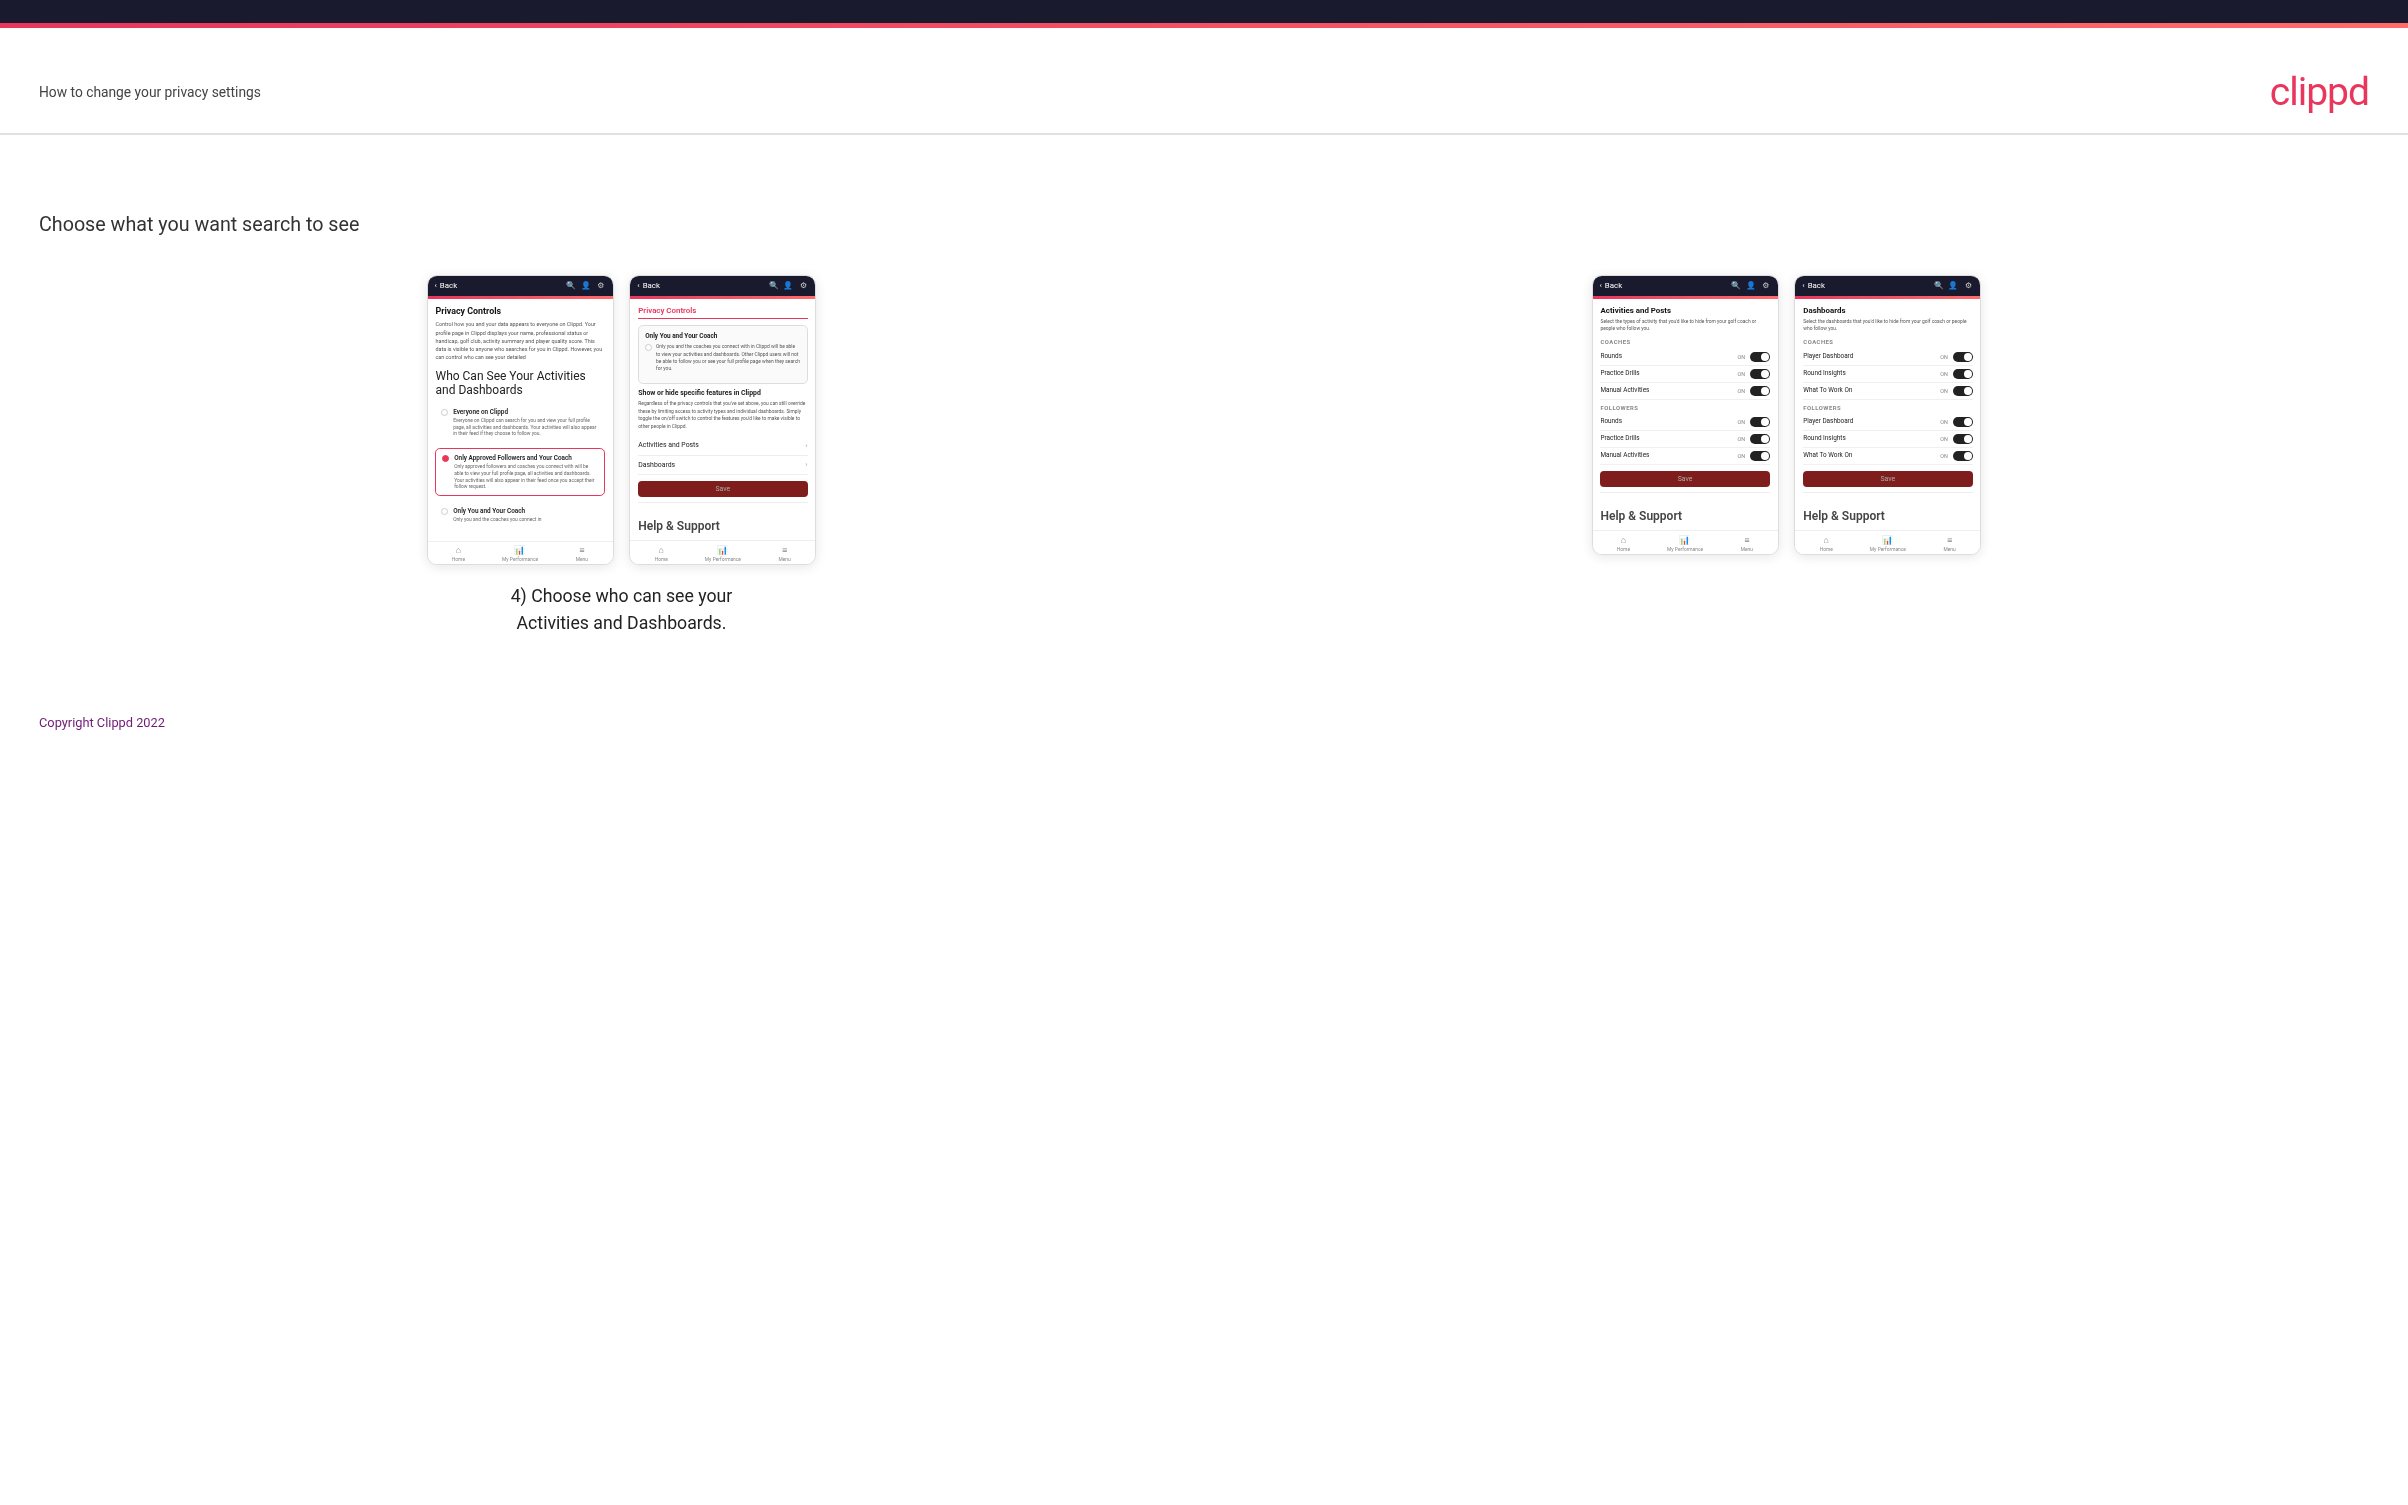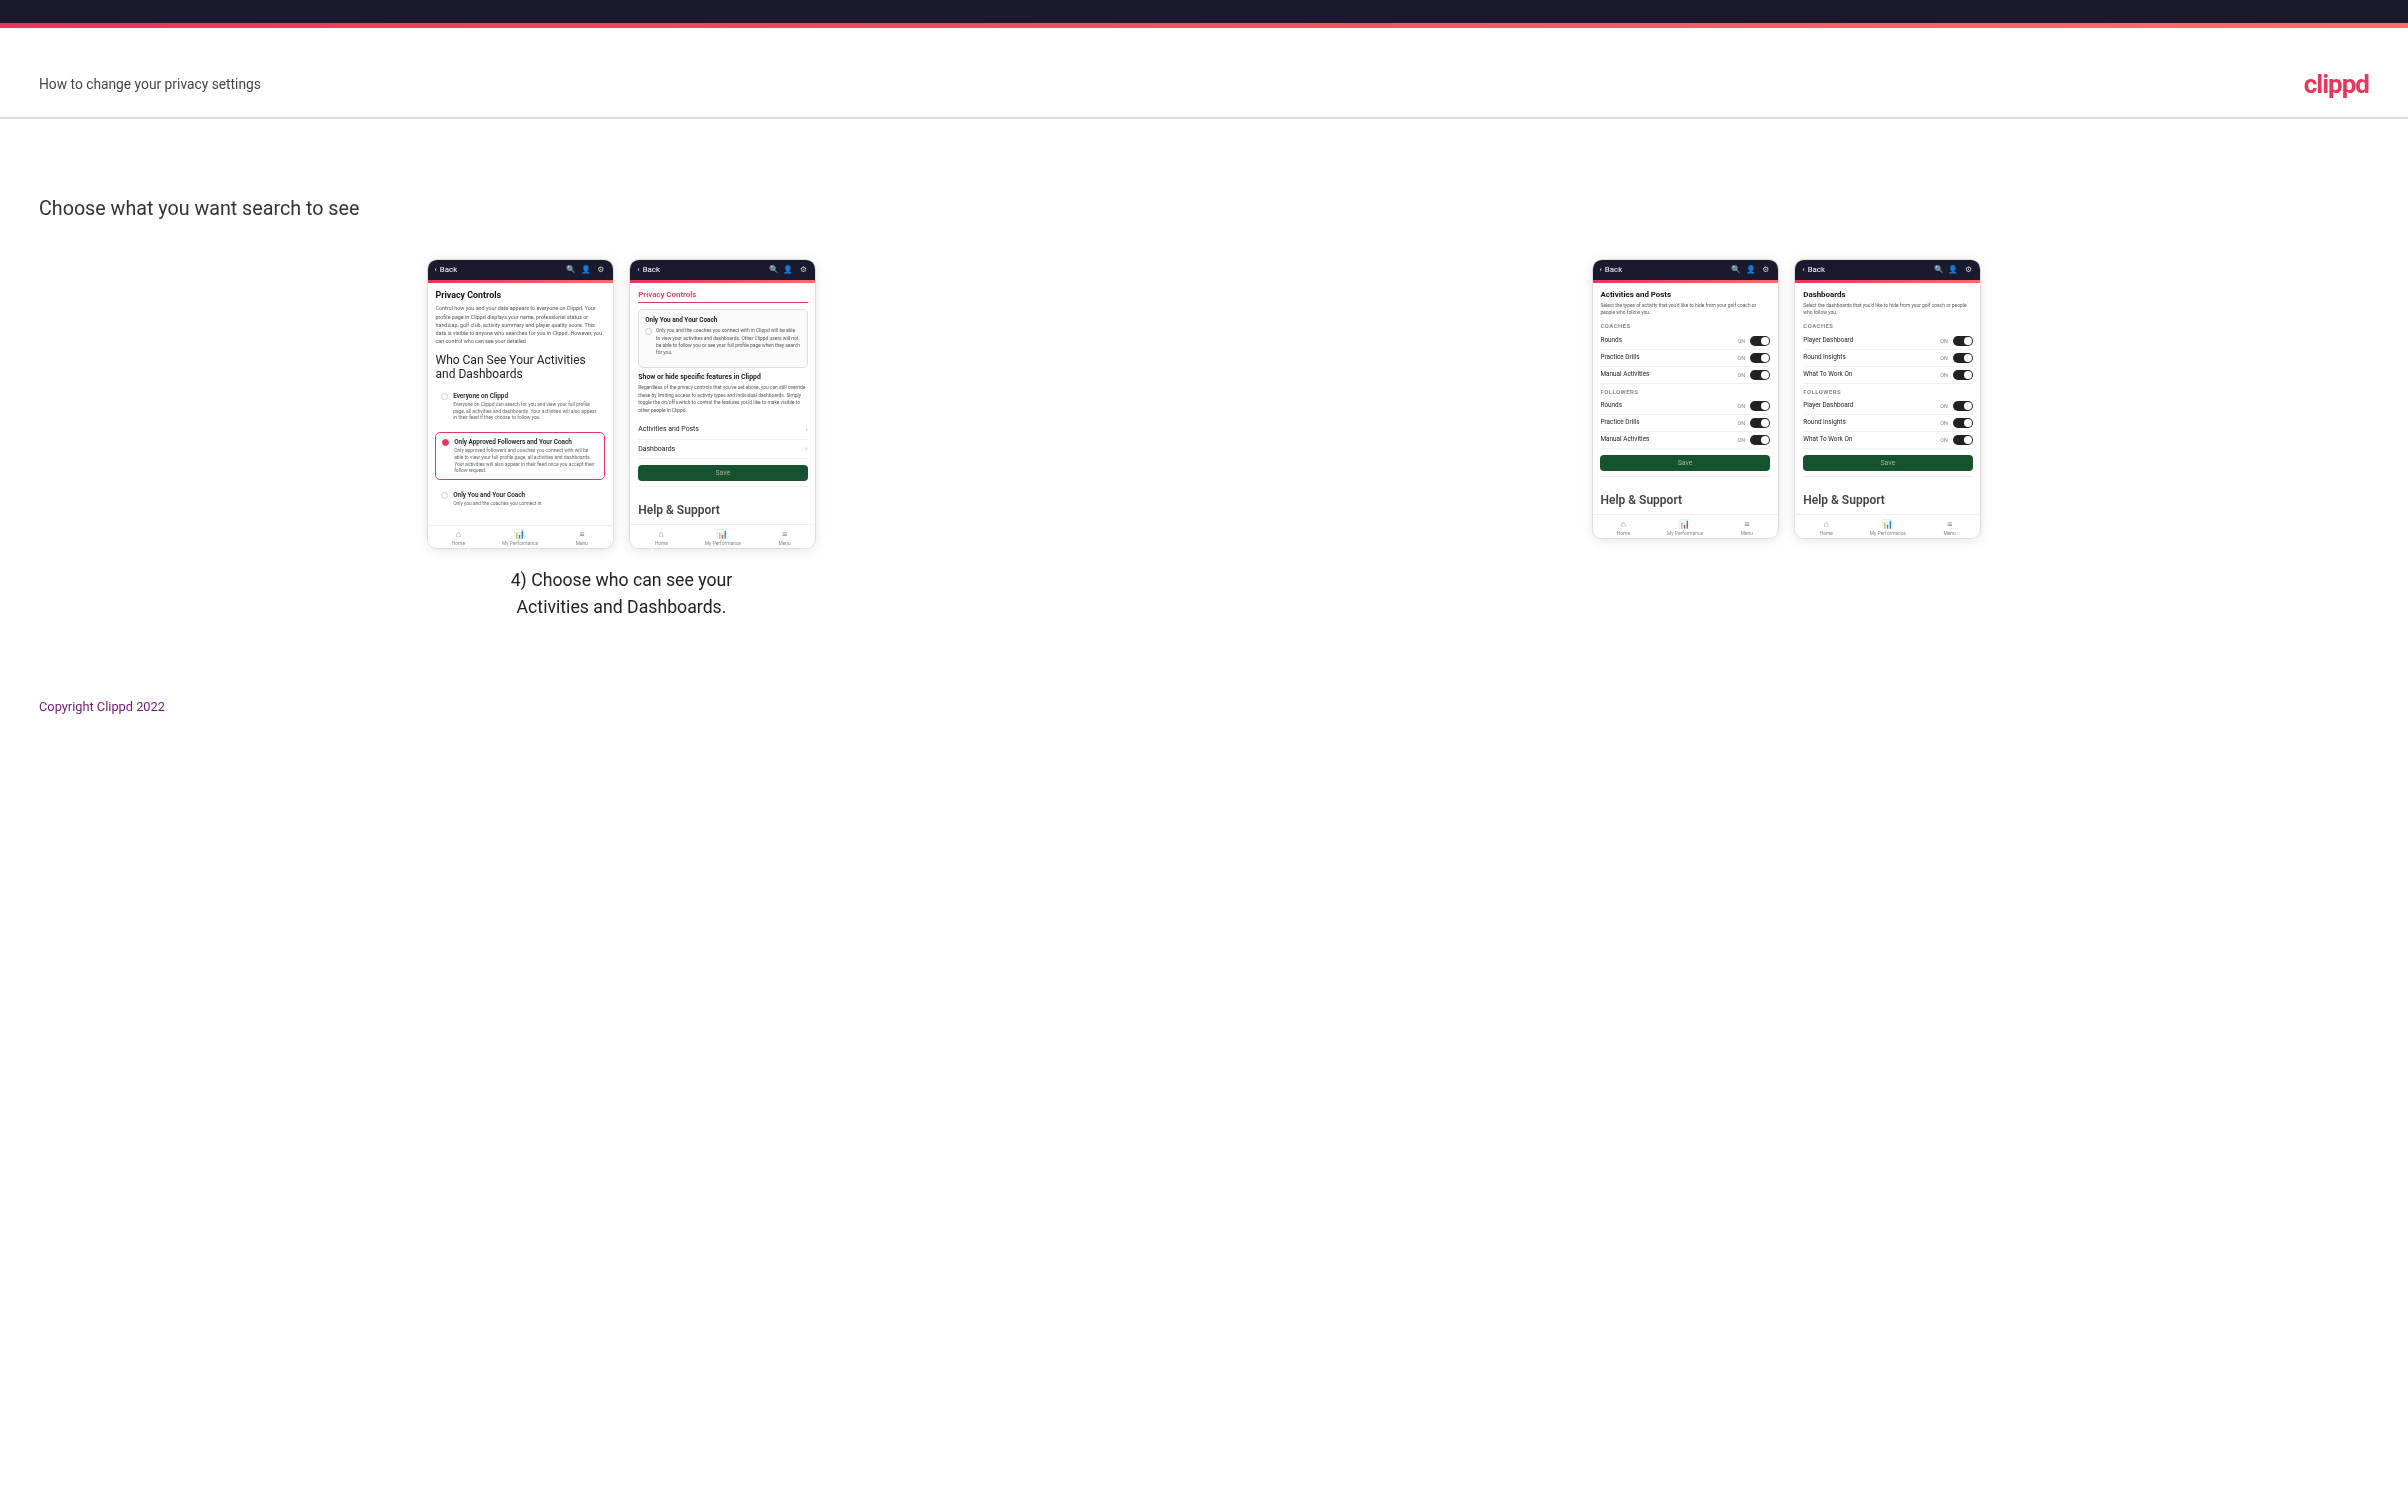--- a/index.html
+++ b/index.html
@@ -33,22 +33,22 @@
       justify-content: space-between;
       padding: 17.7px 39px;
       border-bottom: 1.5px solid #e0e0e0;
       margin-top: 24px;
     }
     .header-title {
       font-size: 13.8px;
       color: #444;
     }
     .logo {
-      font-size: 26px;
-      font-weight: 700;
+      font-size: 39px;
+      font-weight: 400;
       color: #e8365d;
       letter-spacing: -1px;
     }
 
     
     .main {
       padding: 39px 39px 59px 39px;
       max-width: 2409px;
     }
     .page-heading {
@@ -256,21 +256,21 @@
       font-size: 6.9px;
       color: #222;
     }
     .menu-chevron {
       color: #aaa;
       font-size: 7.9px;
     }
     .save-btn {
       width: 100%;
       padding: 3.9px;
-      background: #14532d;
+      background: #7f1d1d;
       border: none;
       border-radius: 3.9px;
       font-size: 6.9px;
       color: #aaa;
       margin-top: 5.9px;
       text-align: center;
     }
     .help-support {
       font-size: 12px;
       font-weight: 600;

